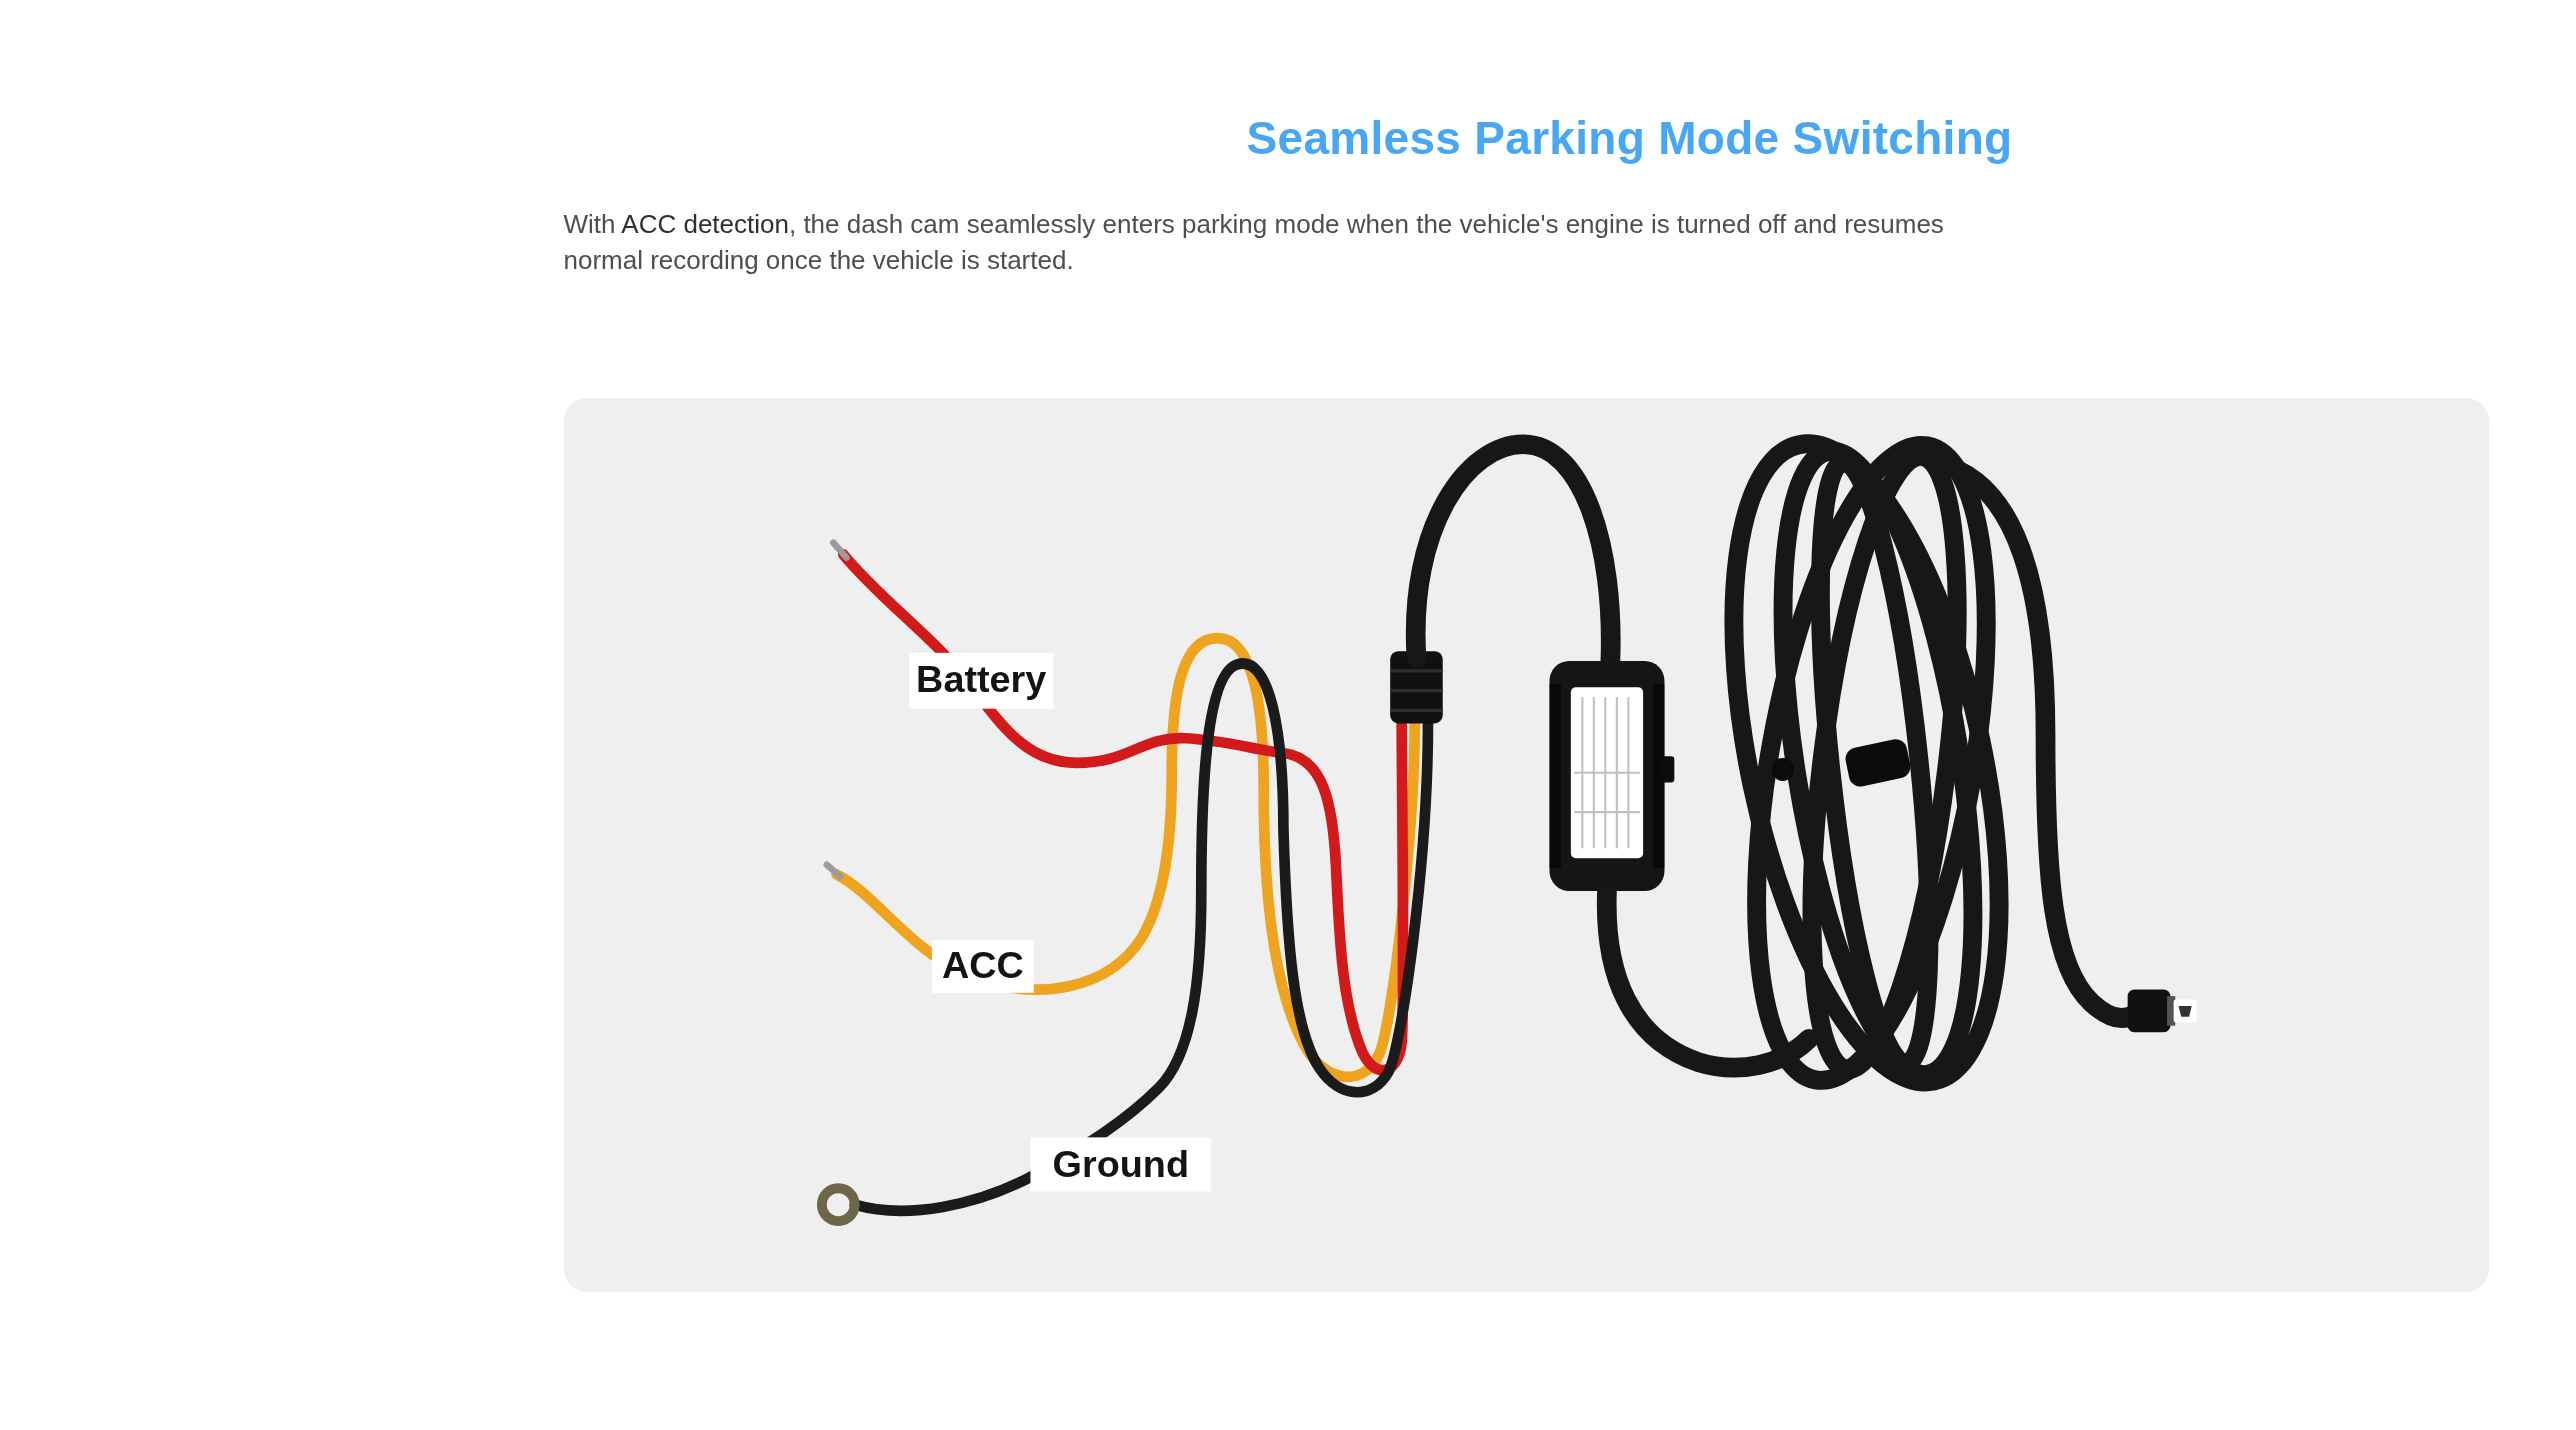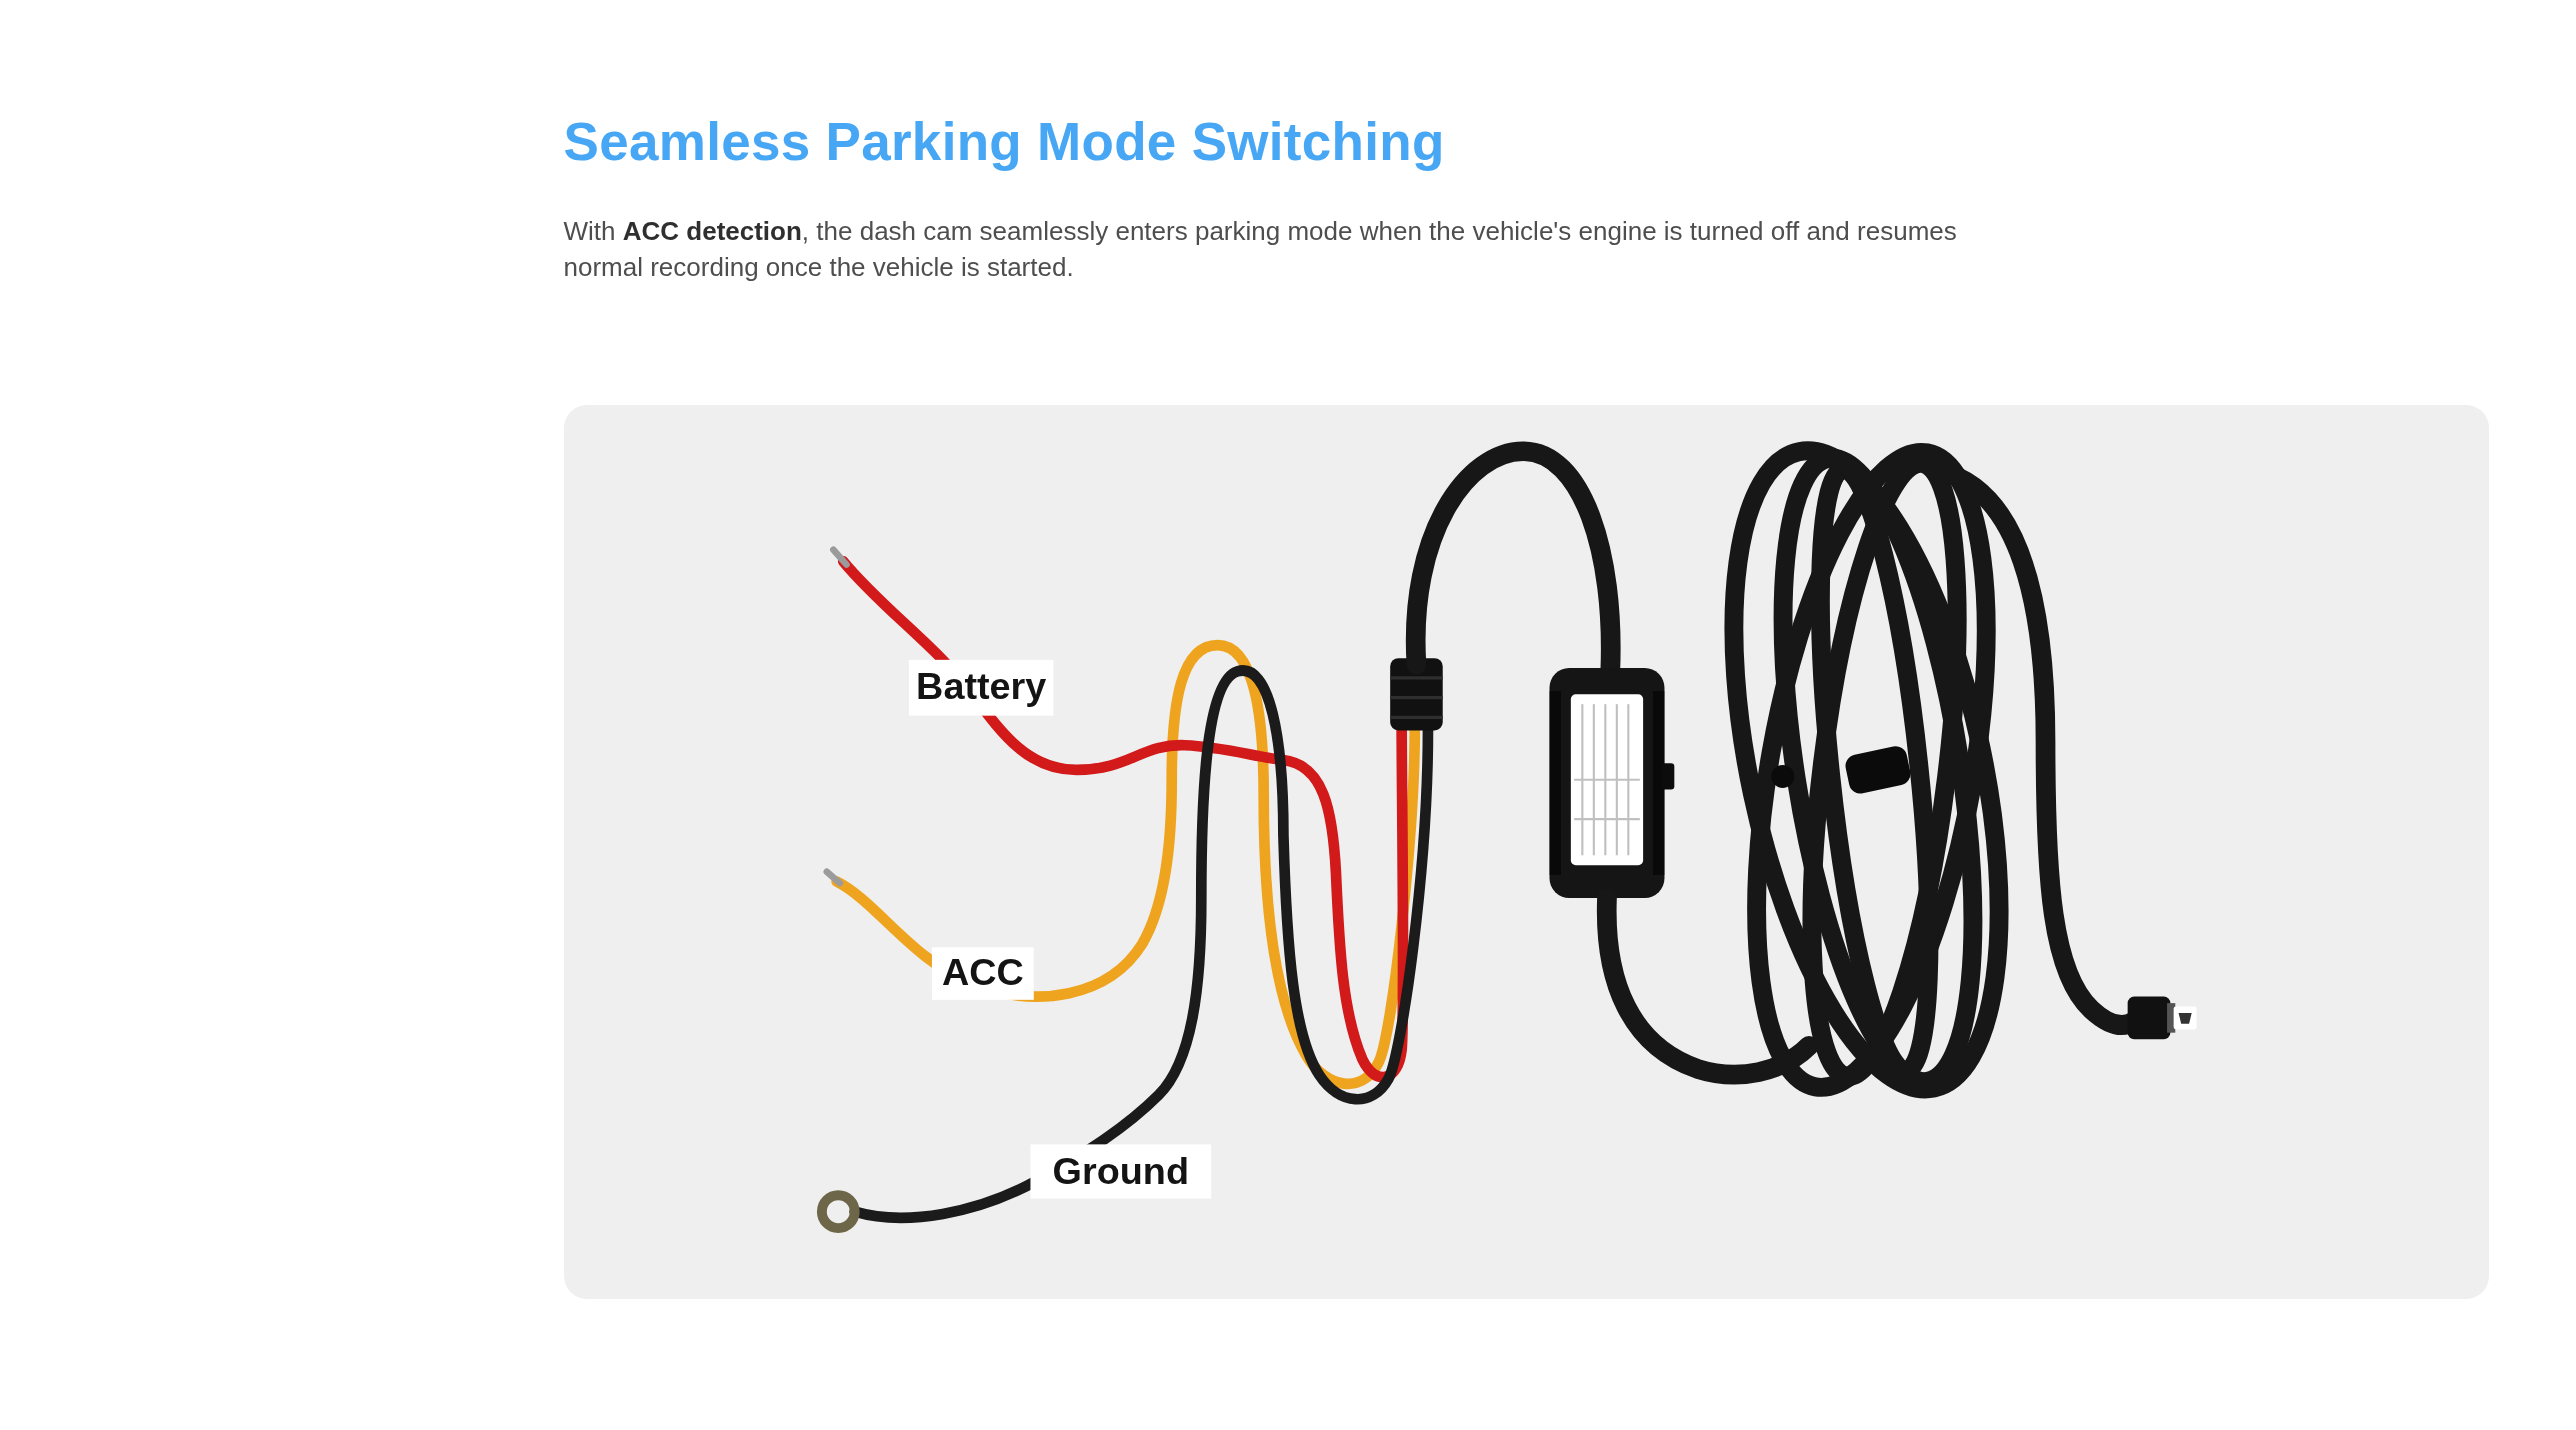--- a/index.html
+++ b/index.html
@@ -9,34 +9,34 @@
     font-family: "Liberation Sans", "DejaVu Sans", sans-serif;
     overflow: hidden;
   }
   .content {
     width: 1449px;
     margin: 0 auto;
     position: relative;
   }
   h1.page-title {
     margin-top: 111px;
-    text-align: left;
-    font-size: 53px;
+    text-align: right;
+    font-size: 46px;
     font-weight: bold;
     letter-spacing: 0.3px;
     color: #47a7f5;
   }
   p.description {
     margin-top: 42px;
     max-width: 1395px;
     font-size: 26px;
     line-height: 1.38;
     color: #4e4e4e;
   }
-  p.description .bold { font-weight: bold; color: #2f2f2f; margin-top: 48px; }
+  p.description .bold { font-weight: normal; color: #2f2f2f; margin-top: 48px; }
   .panel {
     width: 1925px;
     height: 894px;
     margin: 119px auto 0 auto;
     background: #efefef;
     border-radius: 23px;
     position: relative;
   }
   .panel svg { display: block; width: 100%; height: 100%; }
   .wire { fill: none; stroke-linecap: round; stroke-linejoin: round; }

